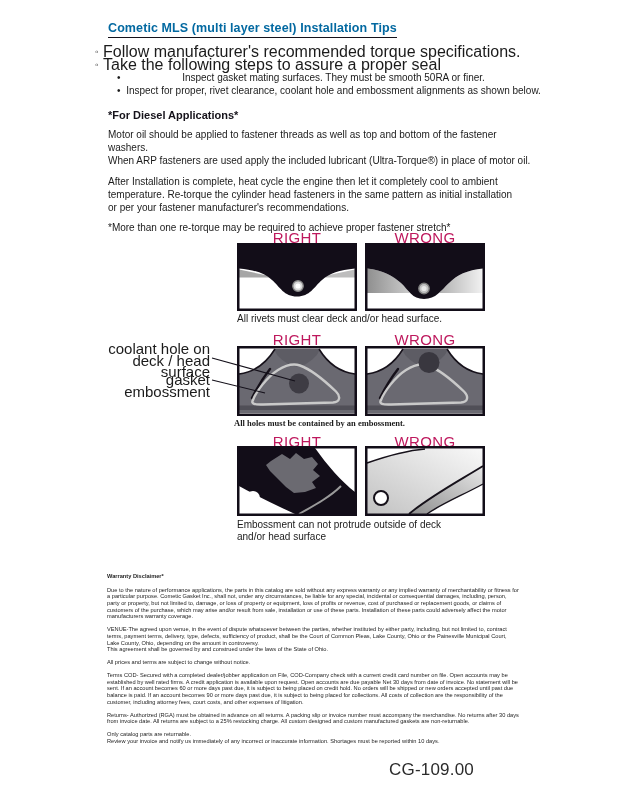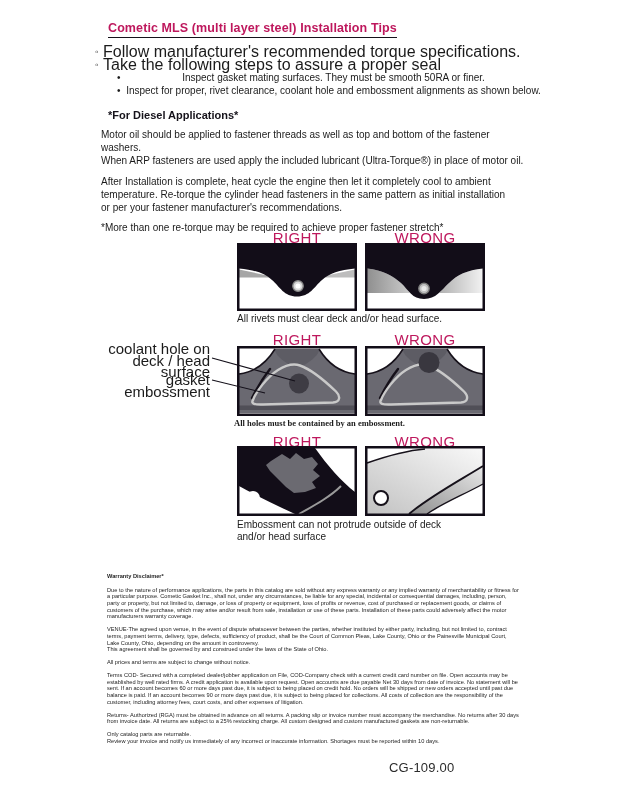--- a/index.html
+++ b/index.html
@@ -5,30 +5,30 @@
   html,body{margin:0;padding:0;background:#e8e8e8;}
   .page{
     position:relative;width:618px;height:800px;background:#ffffff;
     font-family:"Liberation Sans","DejaVu Sans",sans-serif;color:#1b1b1b;
     overflow:hidden;margin:0 auto;
   }
   
   .head-block{position:absolute;left:95px;top:18px;width:448px;}
   .doc-title{
     display:inline-block;margin:0 0 0 13px;font-size:12.5px;font-weight:bold;
-    color:#be185d;padding-bottom:2px;border-bottom:1.7px solid #15121a;letter-spacing:.1px;
+    color:#0369a1;padding-bottom:2px;border-bottom:1.7px solid #15121a;letter-spacing:.1px;
   }
   ul.tips{list-style:none;margin:7px 0 0 0;padding:0;}
   ul.tips li{position:relative;padding-left:8px;font-size:16px;line-height:13px;}
   ul.tips li.b::before{content:"◦";position:absolute;left:0;top:0;font-size:10px;color:#1b1b1b;}
   ul.sub{list-style:none;margin:0 0 0 22px;padding:0;text-align:center;}
   ul.sub li{position:relative;padding-left:7px;font-size:10px;line-height:13px;}
   ul.sub li::before{content:"•";position:absolute;left:0;top:-0.5px;font-size:10px;color:#1b1b1b;}
   .diesel-heading{font-size:11px;font-weight:bold;margin:12px 0 0 13px;color:#15121a;}
-  .para{margin:7px 0 0 6px;font-size:10px;line-height:13.2px;white-space:pre-line;width:430px;}
+  .para{margin:7px 0 0 13px;font-size:10px;line-height:13.2px;white-space:pre-line;width:430px;}
   
   .figure{position:absolute;z-index:1;}
   .label-row{display:flex;width:248px;}
   .rw-label{width:120px;text-align:center;font-size:15px;letter-spacing:.4px;color:#be185d;}
   .rw-label.wrong{margin-left:8px;}
   .boxes{position:absolute;left:0;display:flex;}
   .boxes svg{display:block;}
   .boxes svg + svg{margin-left:8px;}
   .cap1{position:absolute;left:0;white-space:nowrap;font-size:10px;color:#1b1b1b;}
   .cap2{position:absolute;left:-3px;white-space:nowrap;font-size:8.5px;font-weight:bold;color:#1b1b1b;font-family:Liberation Serif, serif;}
@@ -37,21 +37,21 @@
   .ann{position:absolute;width:112px;text-align:right;font-size:15px;line-height:11.5px;color:#1b1b1b;z-index:6;}
   .ann span{display:block;}
   .leader{position:absolute;left:205px;top:350px;z-index:5;}
   
   .warranty{position:absolute;left:107px;top:573px;width:412px;}
   .warranty-inner{width:800px;transform:scale(0.515);transform-origin:0 0;
     font-size:11px;line-height:13px;color:#242424;}
   .warranty-inner .w-head{font-size:11px;font-weight:bold;margin:0 0 13px 0;}
   .warranty-inner p{margin:0 0 12px 0;white-space:pre-line;}
   
-  .footer-code{position:absolute;left:389px;top:760px;font-size:13px;letter-spacing:.2px;color:#2b2b2b;}
+  .footer-code{position:absolute;left:389px;top:760px;font-size:17px;letter-spacing:.2px;color:#2b2b2b;}
 </style>
 </head>
 <body>
 
 <div class="page">
 
   <div class="head-block">
     <h1 class="doc-title">Cometic MLS (multi layer steel) Installation Tips</h1>
     <ul class="tips">
       <li class="b">Follow manufacturer's recommended torque specifications.</li>

